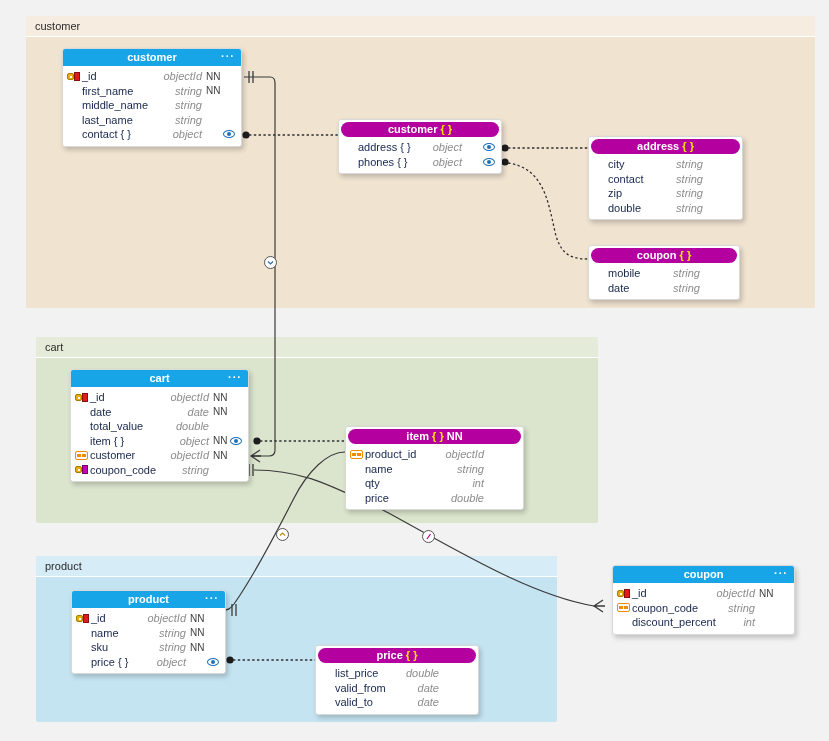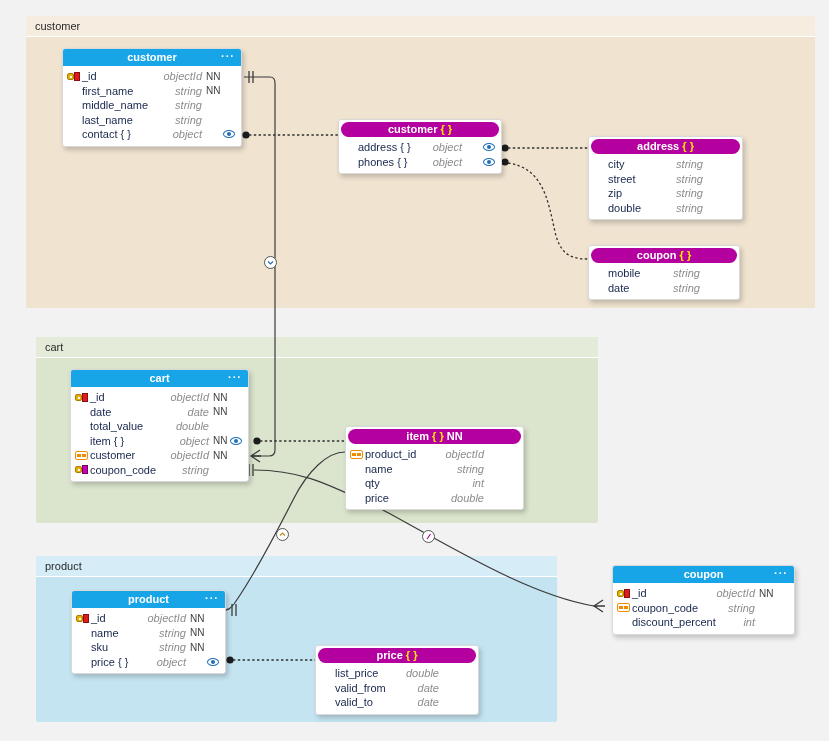--- a/index.html
+++ b/index.html
@@ -270,21 +270,21 @@
         <div class="tbl-body">
           <div class="row">
             <div class="ic"></div>
             <div class="fname">city</div>
             <div class="ftype">string</div>
             <div class="fnn"></div>
             <div class="feye"></div>
           </div>
           <div class="row">
             <div class="ic"></div>
-            <div class="fname">street</div>
+            <div class="fname">contact</div>
             <div class="ftype">string</div>
             <div class="fnn"></div>
             <div class="feye"></div>
           </div>
           <div class="row">
             <div class="ic"></div>
             <div class="fname">zip</div>
             <div class="ftype">string</div>
             <div class="fnn"></div>
             <div class="feye"></div>

